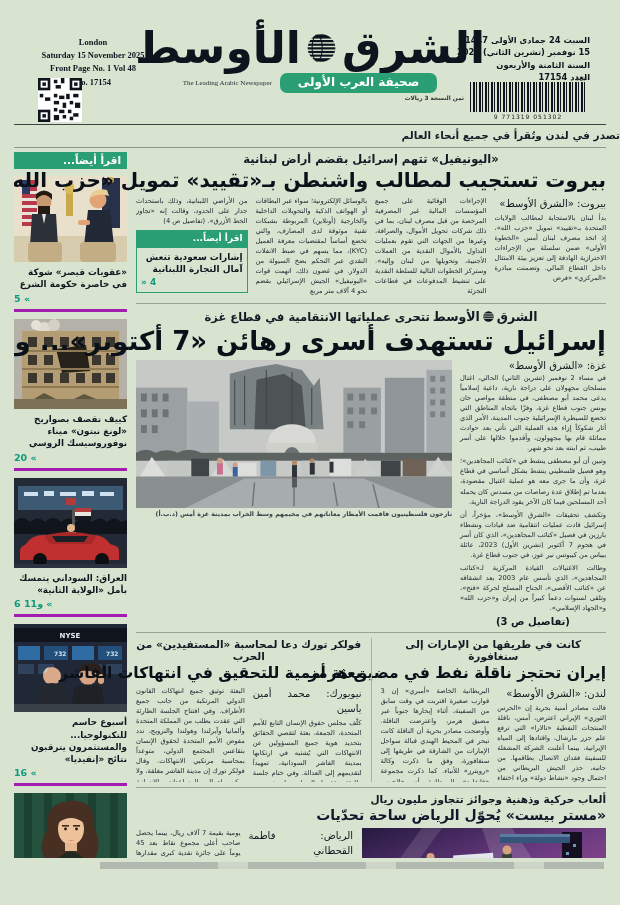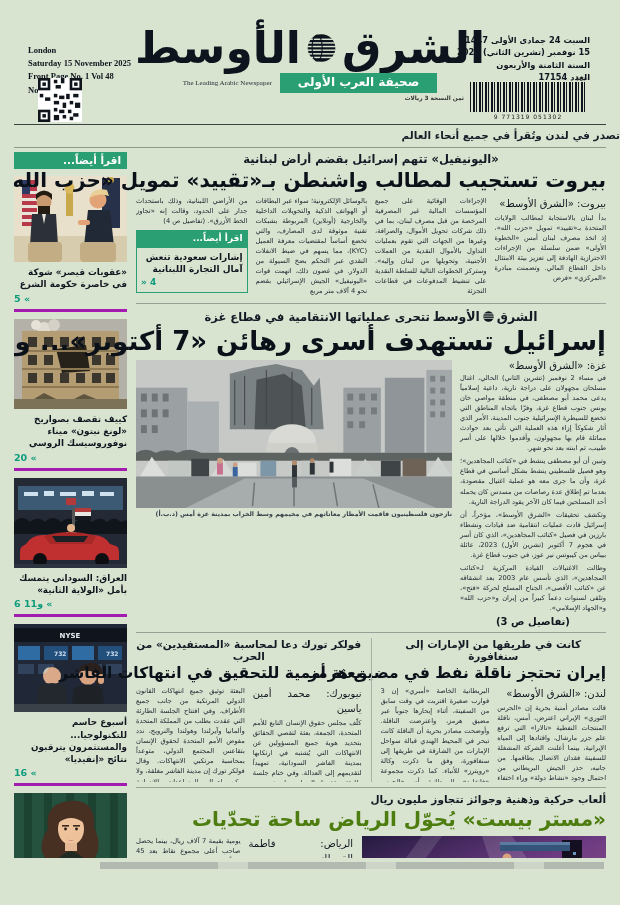--- a/index.html
+++ b/index.html
@@ -1,27 +1,27 @@
 <!DOCTYPE html>
 <html lang="ar"><head>
 <meta charset="utf-8">
 <style>
   html,body{margin:0;padding:0;background:#c4cfc0;}
   .page{position:relative;width:620px;height:905px;background:#d8e3d0;overflow:hidden;
         font-family:"DejaVu Sans",sans-serif;color:#141c26;}
   
-  .mh-left{position:absolute;left:28px;top:44px;width:130px;
-           font-family:"Liberation Serif",serif;font-weight:bold;font-size:8.5px;line-height:1.55;color:#10161f;}
+  .mh-left{position:absolute;left:28px;top:36px;width:130px;
+           font-family:"Liberation Serif",serif;font-weight:bold;font-size:8.5px;line-height:1.55;color:#10161f;text-align:center;}
   .qr{position:absolute;left:38px;top:78px;}
   .mh-center{position:absolute;left:135px;top:26px;width:350px;text-align:center;}
   .logo-row{display:flex;flex-direction:row;justify-content:center;align-items:center;direction:rtl;gap:6px;}
   .logo-word{font-size:44px;font-weight:900;letter-spacing:-1px;color:#0d141d;line-height:1.0;}
   .logo-sub-row{display:flex;align-items:center;justify-content:center;gap:8px;margin-top:3px;}
   .logo-sub-en{font-family:"Liberation Serif",serif;font-size:7px;color:#28303a;white-space:nowrap;}
-  .green-bar{background:#2b9f74;color:#fff;font-weight:bold;font-size:12px;padding:2px 18px 4px;white-space:nowrap;}
+  .green-bar{background:#2b9f74;color:#fff;font-weight:bold;font-size:12px;padding:2px 18px 4px;white-space:nowrap;border-radius:7px;}
   .mh-right{position:absolute;right:30px;top:34px;width:140px;direction:rtl;text-align:right;
             font-size:8.3px;font-weight:bold;line-height:1.5;color:#10161f;}
   .barcode-wrap{position:absolute;right:34px;top:82px;width:116px;text-align:center;}
   .barcode{height:30px;background:repeating-linear-gradient(90deg,#10151c 0 1px,transparent 1px 3px,#10151c 3px 5px,transparent 5px 6px);position:relative;}
   .barcode-flag{position:absolute;right:-2px;top:-7px;font-size:6px;color:#222;}
   .barcode-num{font-size:6px;letter-spacing:1px;color:#222;margin-top:1px;}
   .price{position:absolute;right:156px;top:95px;font-size:5.8px;font-weight:bold;direction:rtl;color:#333;}
   .rule-dark{position:absolute;left:14px;right:14px;top:124px;border-top:1.4px solid #3a4340;}
   .tagline{position:absolute;left:0;right:0;top:129px;direction:rtl;
            font-size:10.5px;font-weight:bold;color:#161e28;}
@@ -66,21 +66,21 @@
   figcaption{direction:rtl;text-align:right;font-size:6.3px;font-weight:bold;color:#39424a;margin-top:2px;}
   
   .mid-row{display:flex;direction:rtl;margin-top:2px;}
   .mid-story{flex:1;min-width:0;}
   .mid-story + .mid-story{border-inline-start:1px solid #a8b1a5;padding-inline-start:9px;margin-inline-start:9px;}
   .mid-kicker{font-size:10.5px;}
   .mid-headline{font-size:15.5px;}
   .mid-cols .col{height:96px;}
   
   .b-kicker{direction:rtl;text-align:right;font-weight:bold;font-size:10.5px;color:#121a24;}
-  .b-headline{direction:rtl;text-align:right;font-weight:900;font-size:20px;color:#4d7c0f;margin:2px 0 5px;white-space:nowrap;}
+  .b-headline{direction:rtl;text-align:right;font-weight:900;font-size:14px;color:#0f172a;margin:2px 0 5px;white-space:nowrap;}
   .b-row{display:flex;direction:rtl;gap:9px;}
   .b-photo{flex:0 0 244px;margin:0;}
   .b-photo svg{display:block;width:100%;}
   .b-cols{flex:1;display:flex;direction:rtl;gap:8px;}
   .b-cols .col{height:100px;}
   .bottom-bar{position:absolute;left:100px;right:16px;top:862px;height:7px;
               background:repeating-linear-gradient(90deg,#b2b9b1 0 118px,#ccd5c8 118px 148px);}
   h1,h2{margin:0;}
 </style>
 </head>

